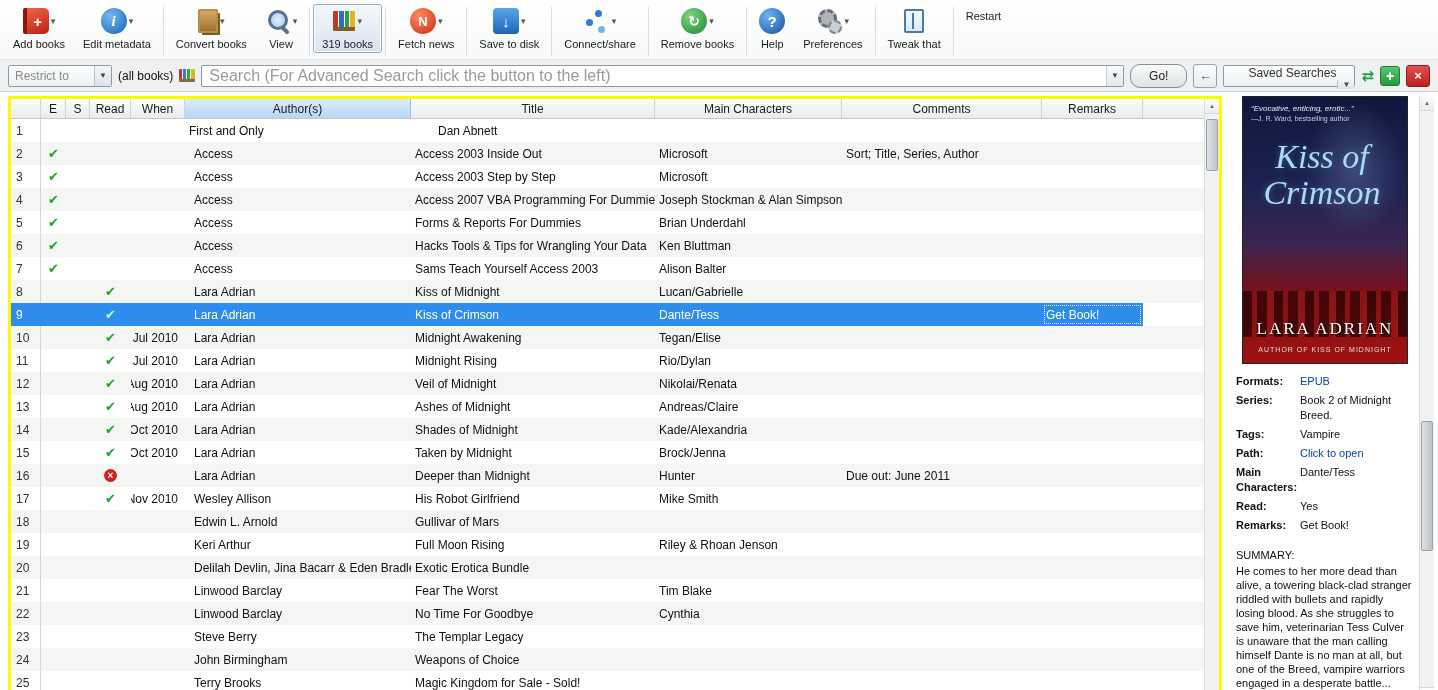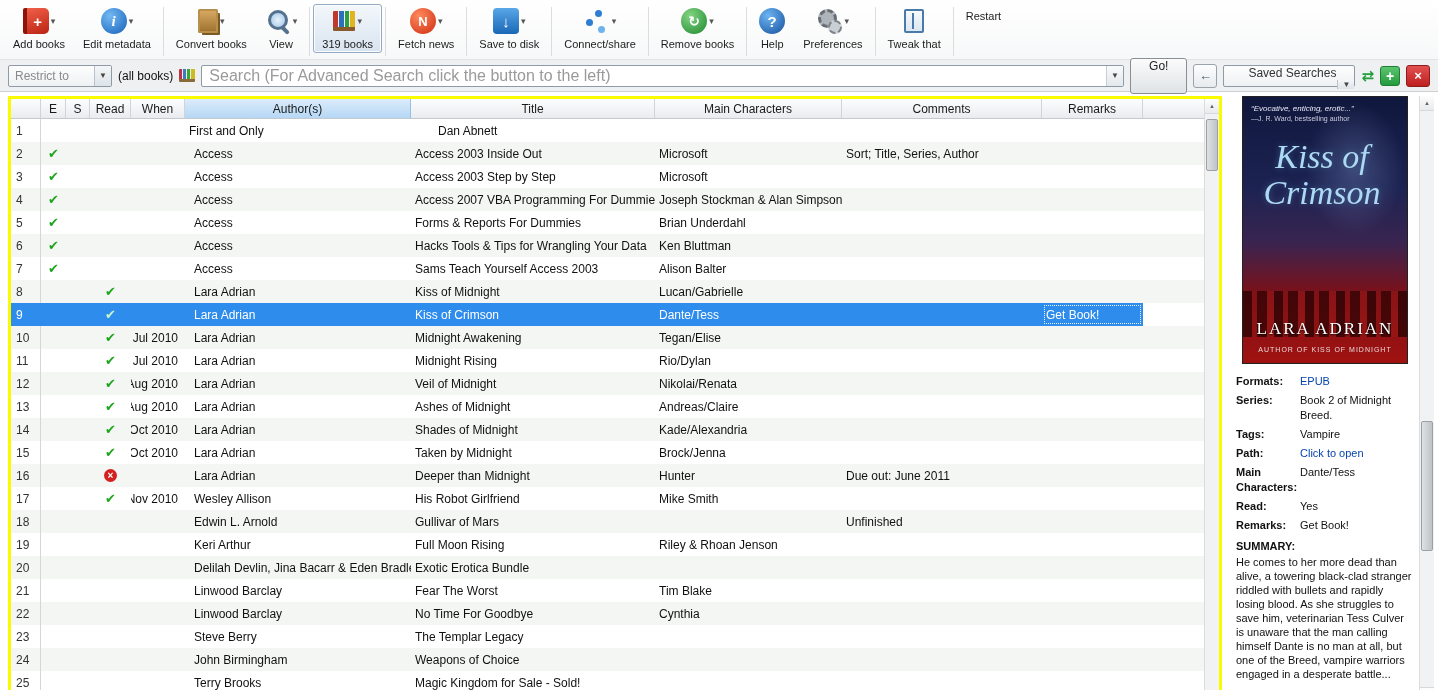--- a/index.html
+++ b/index.html
@@ -57,22 +57,22 @@
   .combo-restrict { width:104px; color:#8a8a8a; }
   .allbooks { white-space:nowrap; color:#111; }
   .mini-shelf { width:16px; height:13px; border-bottom:3px solid #8a6a3a; border-radius:1px;
     background:linear-gradient(90deg,#b34 0 3px,#eee 3px 4px,#47b 4px 7px,#eee 7px 8px,#3a3 8px 11px,#eee 11px 12px,#cb2 12px 15px); }
   .searchbox { flex:1; position:relative; height:22px; }
   .searchbox input { width:100%; height:22px; border:1px solid #8e9aa5; border-radius:2px; padding:0 22px 0 7px;
     font-family:inherit; font-size:16px; color:#333; background:#fff; }
   .searchbox input::placeholder { color:#9a9a9a; }
   .searchbox .arrowbox { position:absolute; right:1px; top:1px; bottom:1px; width:17px; display:flex; align-items:center; justify-content:center;
     border-left:1px solid #c6cdd4; background:linear-gradient(#f8fafb,#e3e8ec); font-size:8px; color:#444; }
-  .btn { height:36px; border:1px solid #8a8f94; border-radius:3px; background:linear-gradient(#fbfbfb,#dfe3e6);
-    padding:0 18px; font-size:12px; color:#222; display:flex; }
+  .btn { height:24px; border:1px solid #8a8f94; border-radius:10px; background:linear-gradient(#fbfbfb,#dfe3e6);
+    padding:0 18px; font-size:12px; color:#222; display:flex; align-items:center; }
   .sq-btn { width:24px; height:24px; border:1px solid #9aa2aa; border-radius:3px; background:linear-gradient(#fcfdfe,#e7ebee);
     display:flex; align-items:center; justify-content:center; font-size:13px; color:#456; }
   .combo-saved { width:132px; color:#333;flex-direction:column; }
   .mini-green-swap { color:#1f9e3a; font-weight:bold; font-size:15px; }
   .btn-plus { width:20px; height:20px; border:1px solid #1f7e33; border-radius:3px; background:linear-gradient(#5cc46f,#249a3e);
     color:#fff; font-weight:bold; font-size:14px; display:flex; align-items:center; justify-content:center; }
   .btn-del { width:24px; height:22px; border:1px solid #8c1d1d; border-radius:3px; background:linear-gradient(#e25050,#bf2020);
     color:#fff; font-weight:bold; font-size:13px; display:flex; align-items:center; justify-content:center; }
 
   
@@ -126,21 +126,21 @@
     background:repeating-linear-gradient(90deg, rgba(30,0,0,.85) 0 9px, rgba(140,20,16,.4) 9px 14px, rgba(45,2,2,.9) 14px 24px, rgba(170,30,20,.35) 24px 31px); }
   .cover-author { position:absolute; bottom:24px; left:0; right:0; text-align:center; color:#fff; font-size:17px;
     letter-spacing:2px; font-family:"Liberation Serif","DejaVu Serif",serif; text-shadow:0 1px 2px #000; }
   .cover-tagline { position:absolute; bottom:10px; left:0; right:0; text-align:center; color:#e9d8d8; font-size:7px; letter-spacing:1px; }
 
   .fields { font-size:11px; line-height:1.3; }
   .field { display:flex; margin-bottom:5px; }
   .flabel { width:64px; flex-shrink:0; font-weight:bold; color:#111; }
   .fvalue { flex:1; color:#111; }
   .fvalue.link { color:#0645ad; }
-  .summary-label { font-size:11px; margin:7px 0 3px 0; color:#111;font-weight:bold; }
+  .summary-label { font-size:11px; margin:16px 0 3px 0; color:#111; }
   .summary { font-size:11px; line-height:1.28; color:#111; }
 </style>
 </head>
 <body>
 
 <div class="toolbar">
   <div class="tb-item">
     <div class="tb-top">
         <span class="tb-icon icon-add-books"></span>
         <span class="tb-caret">▾</span>
@@ -540,21 +540,20 @@
         </div>
         <div class="trow alt">
           <div class="cell c-num">18</div>
           <div class="cell c-e"></div>
           <div class="cell c-s"></div>
           <div class="cell c-read"></div>
           <div class="cell c-when"></div>
           <div class="cell c-authors">Edwin L. Arnold</div>
           <div class="cell c-title">Gullivar of Mars</div>
           <div class="cell c-chars"></div>
-          <div class="cell c-comments">Unfinished</div>
           <div class="cell c-remarks"></div>
           <div class="cell c-fill"></div>
         </div>
         <div class="trow">
           <div class="cell c-num">19</div>
           <div class="cell c-e"></div>
           <div class="cell c-s"></div>
           <div class="cell c-read"></div>
           <div class="cell c-when"></div>
           <div class="cell c-authors">Keri Arthur</div>

